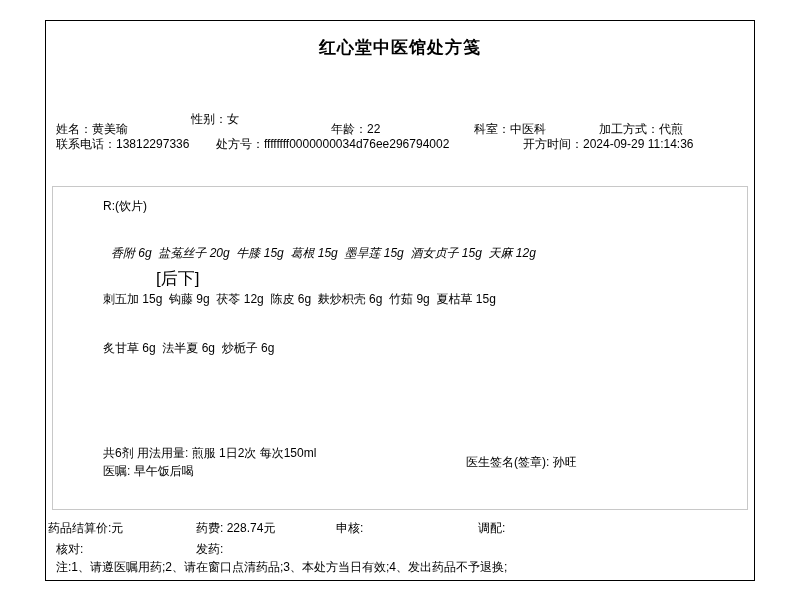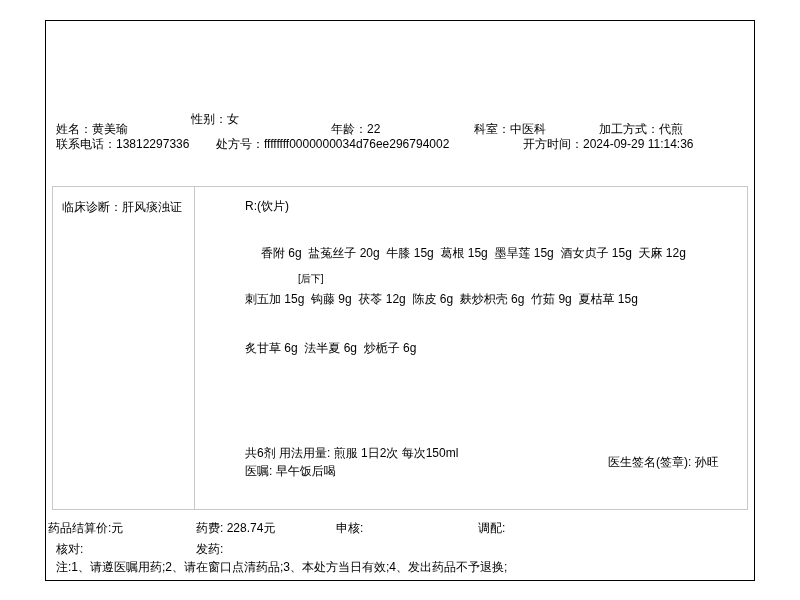--- a/index.html
+++ b/index.html
@@ -43,44 +43,44 @@
     border-right: 1px solid #c8c8c8;
     padding: 10px 9px;
     line-height: 20px;
     font-size: 12px;
   }
   .rx-cell {
     position: relative;
     flex: 1;
   }
   .rx-line { position: absolute; white-space: pre; line-height: 14px; margin-left: 42px; }
-  .decoction-note { position: absolute; white-space: pre; font-size: 10px; line-height: 13px; }
+  .decoction-note { position: absolute; white-space: pre; font-size: 17px; line-height: 13px; }
 </style>
 </head>
 <body>
 
 <div class="page">
   <div class="sheet">
 
+    <div class="title">红心堂中医馆处方笺</div>
 
     <div class="abs" style="left:10px; top:101px;"><span class="pair">姓名：</span><span class="pair">黄美瑜</span></div>
     <div class="abs" style="left:145px; top:91px;"><span class="pair">性别：</span><span class="pair">女</span></div>
     <div class="abs" style="left:285px; top:101px;"><span class="pair">年龄：</span><span class="pair">22</span></div>
     <div class="abs" style="left:428px; top:101px;"><span class="pair">科室：</span><span class="pair">中医科</span></div>
     <div class="abs" style="left:553px; top:101px;"><span class="pair">加工方式：</span><span class="pair">代煎</span></div>
 
     <div class="abs" style="left:10px; top:116px;"><span class="pair">联系电话：</span><span class="pair">13812297336</span></div>
     <div class="abs" style="left:170px; top:116px;"><span class="pair">处方号：</span><span class="pair">ffffffff0000000034d76ee296794002</span></div>
     <div class="abs" style="left:477px; top:116px;"><span class="pair">开方时间：</span><span class="pair">2024-09-29 11:14:36</span></div>
 
     <div class="rx-table">
-      <div class="diag-cell"><span class="pair">临床诊断：</span><span class="pair">肝风痰浊证</span></div>
       <div class="rx-cell">
         <div class="rx-line" style="left:8px; top:12px;">R:(饮片)</div>
-        <div class="rx-line" style="left:24px; top:59px;">香附 6g  盐菟丝子 20g  牛膝 15g  葛根 15g  墨旱莲 15g  酒女贞子 15g  天麻 12g</div>
+        <div class="rx-line" style="left:16px; top:59px;font-style:italic;">香附 6g  盐菟丝子 20g  牛膝 15g  葛根 15g  墨旱莲 15g  酒女贞子 15g  天麻 12g</div>
         <div class="decoction-note" style="left:103px; top:85px;">[后下]</div>
         <div class="rx-line" style="left:8px; top:105px;">刺五加 15g  钩藤 9g  茯苓 12g  陈皮 6g  麸炒枳壳 6g  竹茹 9g  夏枯草 15g</div>
         <div class="rx-line" style="left:8px; top:154px;">炙甘草 6g  法半夏 6g  炒栀子 6g</div>
         <div class="rx-line" style="left:8px; top:259px;">共6剂 用法用量: 煎服 1日2次 每次150ml</div>
         <div class="rx-line" style="left:371px; top:268px;"><span class="pair">医生签名(签章): </span><span class="pair">孙旺</span></div>
         <div class="rx-line" style="left:8px; top:277px;"><span class="pair">医嘱: </span><span class="pair">早午饭后喝</span></div>
       </div>
     </div>
 
     <div class="abs" style="left:2px; top:500px;text-align:right;"><span class="pair">药品结算价:</span><span class="pair">元</span></div>

